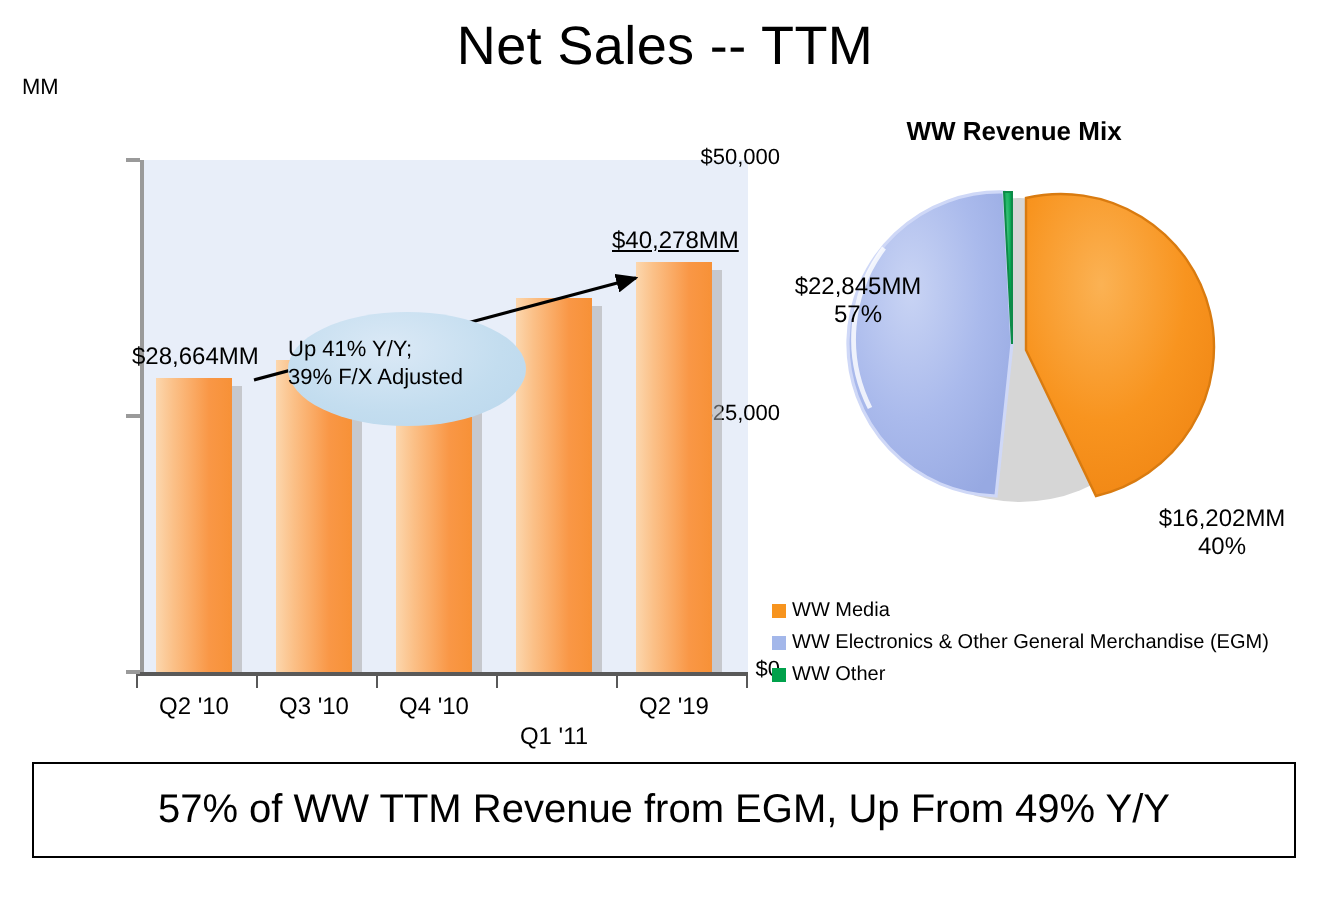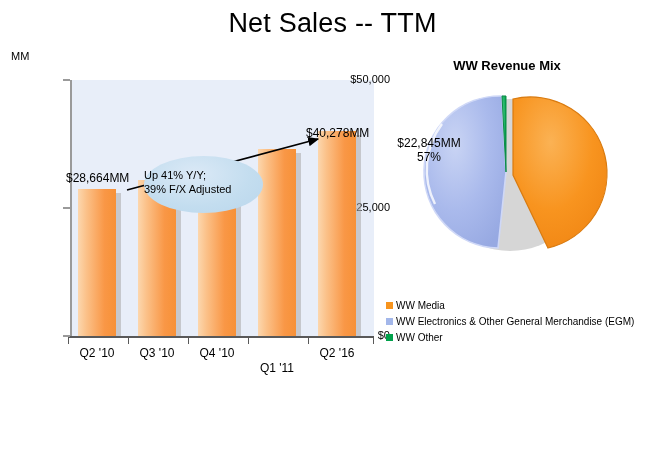--- a/index.html
+++ b/index.html
@@ -37,21 +37,20 @@
     white-space: nowrap;
   }
 
   
   #units-label {
     position: absolute;
     left: 11px;
     top: 38px;
     font-size: 11px;
     color: #000;
-    margin-top: 12px;
   }
 
   
   #bar-chart {
     position: absolute;
     left: 0px;
     top: 60px;
     width: 390px;
     height: 300px;
   }
@@ -256,21 +255,21 @@
     <div class="bar-shadow" style="left:236px; top:108px; height:168px;"></div>
     <div class="bar" style="left:198px; top:104px; height:172px;"></div>
 
     <div class="bar-shadow" style="left:296px; top:93px; height:183px;"></div>
     <div class="bar" style="left:258px; top:89px; height:187px;"></div>
 
     <div class="bar-shadow" style="left:356px; top:75px; height:201px;"></div>
     <div class="bar" style="left:318px; top:71px; height:205px;"></div>
 
     <div class="bar-value-label" style="left:66px; top:111px;">$28,664MM</div>
-    <div class="bar-value-label" style="left:306px; top:66px;">$40,278MM</div>
+    <div class="bar-value-label" style="left:306px; top:53px;text-decoration:underline;">$40,278MM</div>
 
     <svg id="growth-arrow" width="390" height="300">
       <defs>
         <marker id="arrowhead" markerWidth="7" markerHeight="6" refX="6.2" refY="3" orient="auto" markerUnits="strokeWidth">
           <path d="M0,0 L7,3 L0,6 Z" fill="#000000"></path>
         </marker>
       </defs>
       <line x1="127" y1="130" x2="318" y2="79" stroke="#000000" stroke-width="1.6" marker-end="url(#arrowhead)"></line>
     </svg>
 
@@ -285,21 +284,21 @@
     <div class="x-tick-mark" style="left:128px;"></div>
     <div class="x-tick-mark" style="left:188px;"></div>
     <div class="x-tick-mark" style="left:248px;"></div>
     <div class="x-tick-mark" style="left:308px;"></div>
     <div class="x-tick-mark" style="left:373px;"></div>
 
     <div class="x-tick-label" style="left:66px;">Q2 '10</div>
     <div class="x-tick-label" style="left:126px;">Q3 '10</div>
     <div class="x-tick-label" style="left:186px;">Q4 '10</div>
     <div class="x-tick-label" style="left:246px;margin-top:15px;">Q1 '11</div>
-    <div class="x-tick-label" style="left:306px;">Q2 '16</div>
+    <div class="x-tick-label" style="left:306px;">Q2 '19</div>
   </div>
 
   <div id="pie-chart">
 
     <div id="pie-title">WW Revenue Mix</div>
 
     <svg id="pie-svg" width="283" height="240" viewBox="0 0 283 240">
       <defs>
         <radialGradient id="gradBlue" cx="38%" cy="32%" r="78%">
           <stop offset="0%" stop-color="#c9d4f4"></stop>
@@ -328,31 +327,38 @@
 
       <path d="M 60 70 A 76 76 0 0 0 53 150" fill="none" stroke="#ffffff" stroke-width="2.4" opacity="0.8"></path>
     </svg>
 
 
     <div class="pie-label" id="pie-label-egm">
       <span>$22,845MM</span><br>
       <span>57%</span>
     </div>
 
+    <div class="pie-label" id="pie-label-media">
+      <span>$16,202MM</span><br>
+      <span>40%</span>
+    </div>
 
     <div id="pie-legend">
       <div class="legend-row">
         <span class="legend-swatch" style="background:#f7941e;"></span>
         <span class="legend-label">WW Media</span>
       </div>
       <div class="legend-row">
         <span class="legend-swatch" style="background:#a3b7ea;"></span>
         <span class="legend-label">WW Electronics &amp; Other General Merchandise (EGM)</span>
       </div>
       <div class="legend-row">
         <span class="legend-swatch" style="background:#00a14b;"></span>
         <span class="legend-label">WW Other</span>
       </div>
     </div>
   </div>
 
+  <div id="banner">
+    <span id="banner-text">57% of WW TTM Revenue from EGM, Up From 49% Y/Y</span>
+  </div>
 
 </div>
 
 </body></html>

